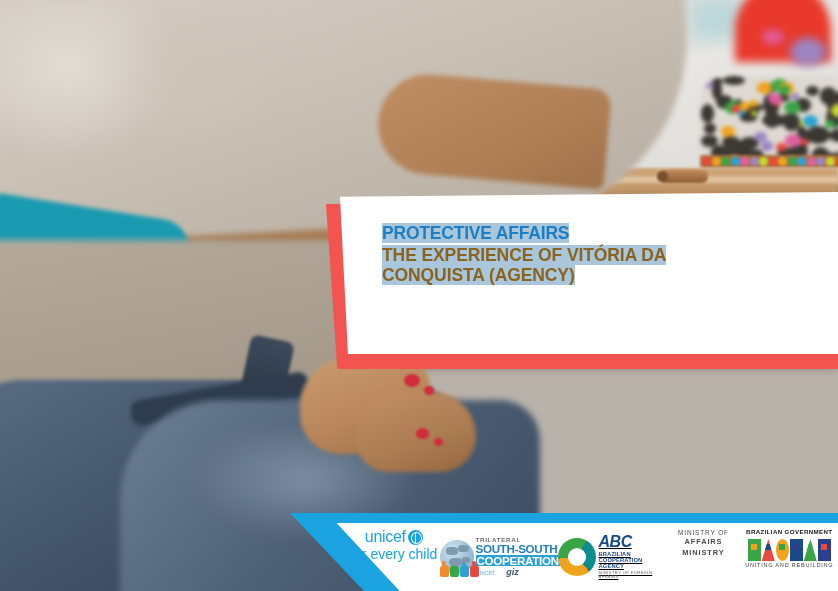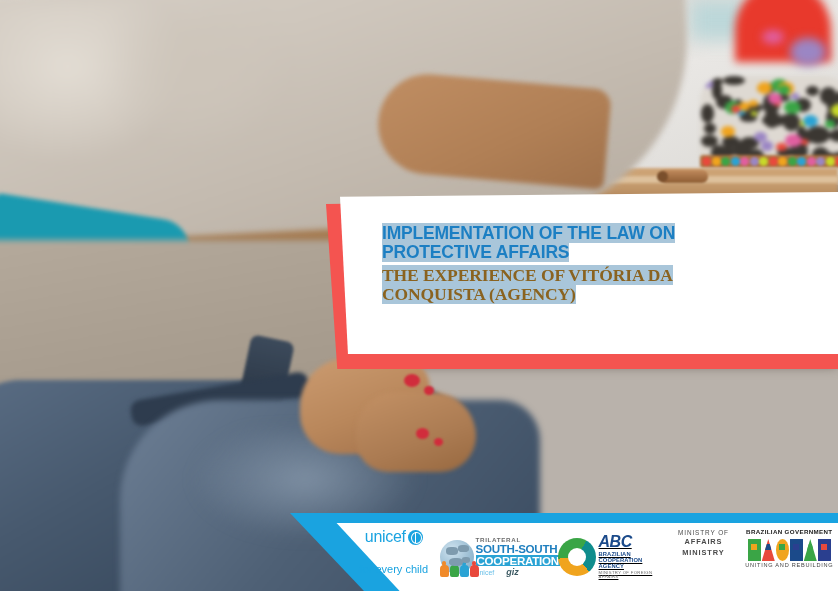--- a/index.html
+++ b/index.html
@@ -217,21 +217,20 @@
     color:#1c7fc3;
     font-size:17.5px;
     font-weight:bold;
     letter-spacing:-0.2px;
   }
   .t-brown > span {
     color:#8a6320;
     font-size:17.5px;
     font-weight:bold;
     letter-spacing:-0.1px;
-    font-family:Liberation Serif, serif;
   }
   .t-gap { height:3px; }
 
   
   .footer-cyan {
     position:absolute; left:290px; top:513px; width:548px; height:78px;
     background:#1aa3e0;
     clip-path:polygon(0% 0%, 100% 0%, 100% 100%, 13.5% 100%);
   }
   .footer-white {
@@ -252,21 +251,21 @@
     width:15px; height:15px; border-radius:50%;
     background:#1aa3e0; position:relative; display:inline-block;
   }
   .uni-globe::before {
     content:""; position:absolute; left:3px; top:2.5px;
     width:9px; height:10px; border:1.2px solid #fff; border-radius:50%;
   }
   .uni-globe::after {
     content:""; position:absolute; left:7px; top:2px; width:1.2px; height:11px; background:#fff;
   }
-  .uni-tag { font-size:11px; margin-top:17px; color:#1aa3e0; }
+  .uni-tag { font-size:14px; margin-top:0; color:#1aa3e0; }
 
   
   .lg-tri { width:118px; display:flex; align-items:center; gap:2px; }
   .tri-globe {
     width:34px; height:34px; border-radius:50%;
     background:radial-gradient(circle at 35% 30%, #cfe3ef 0%, #9dbfd4 55%, #7aa6bf 100%);
     position:relative; flex:0 0 auto;
   }
   .tri-globe .cont {
     position:absolute; background:#7e9bae; border-radius:40%;
@@ -453,21 +452,20 @@
     <div class="nail" style="left:404px;top:374px;width:16px;height:13px;"></div>
     <div class="nail" style="left:424px;top:386px;width:10px;height:9px;"></div>
     <div class="nail" style="left:416px;top:428px;width:13px;height:11px;"></div>
     <div class="nail" style="left:434px;top:438px;width:9px;height:8px;"></div>
   </div>
 
   <div class="title-red"></div>
   <div class="title-white"></div>
 
   <div class="title-text">
-    <span class="tline t-blue"><span>IMPLEMENTATION OF THE LAW ON</span></span>
     <span class="tline t-blue"><span>PROTECTIVE AFFAIRS</span></span>
     <div class="t-gap"></div>
     <span class="tline t-brown"><span>THE EXPERIENCE OF VITÓRIA DA</span></span>
     <span class="tline t-brown"><span>CONQUISTA (AGENCY)</span></span>
   </div>
 
   <div class="footer-cyan"></div>
   <div class="footer-white"></div>
 
   <div class="logos">

